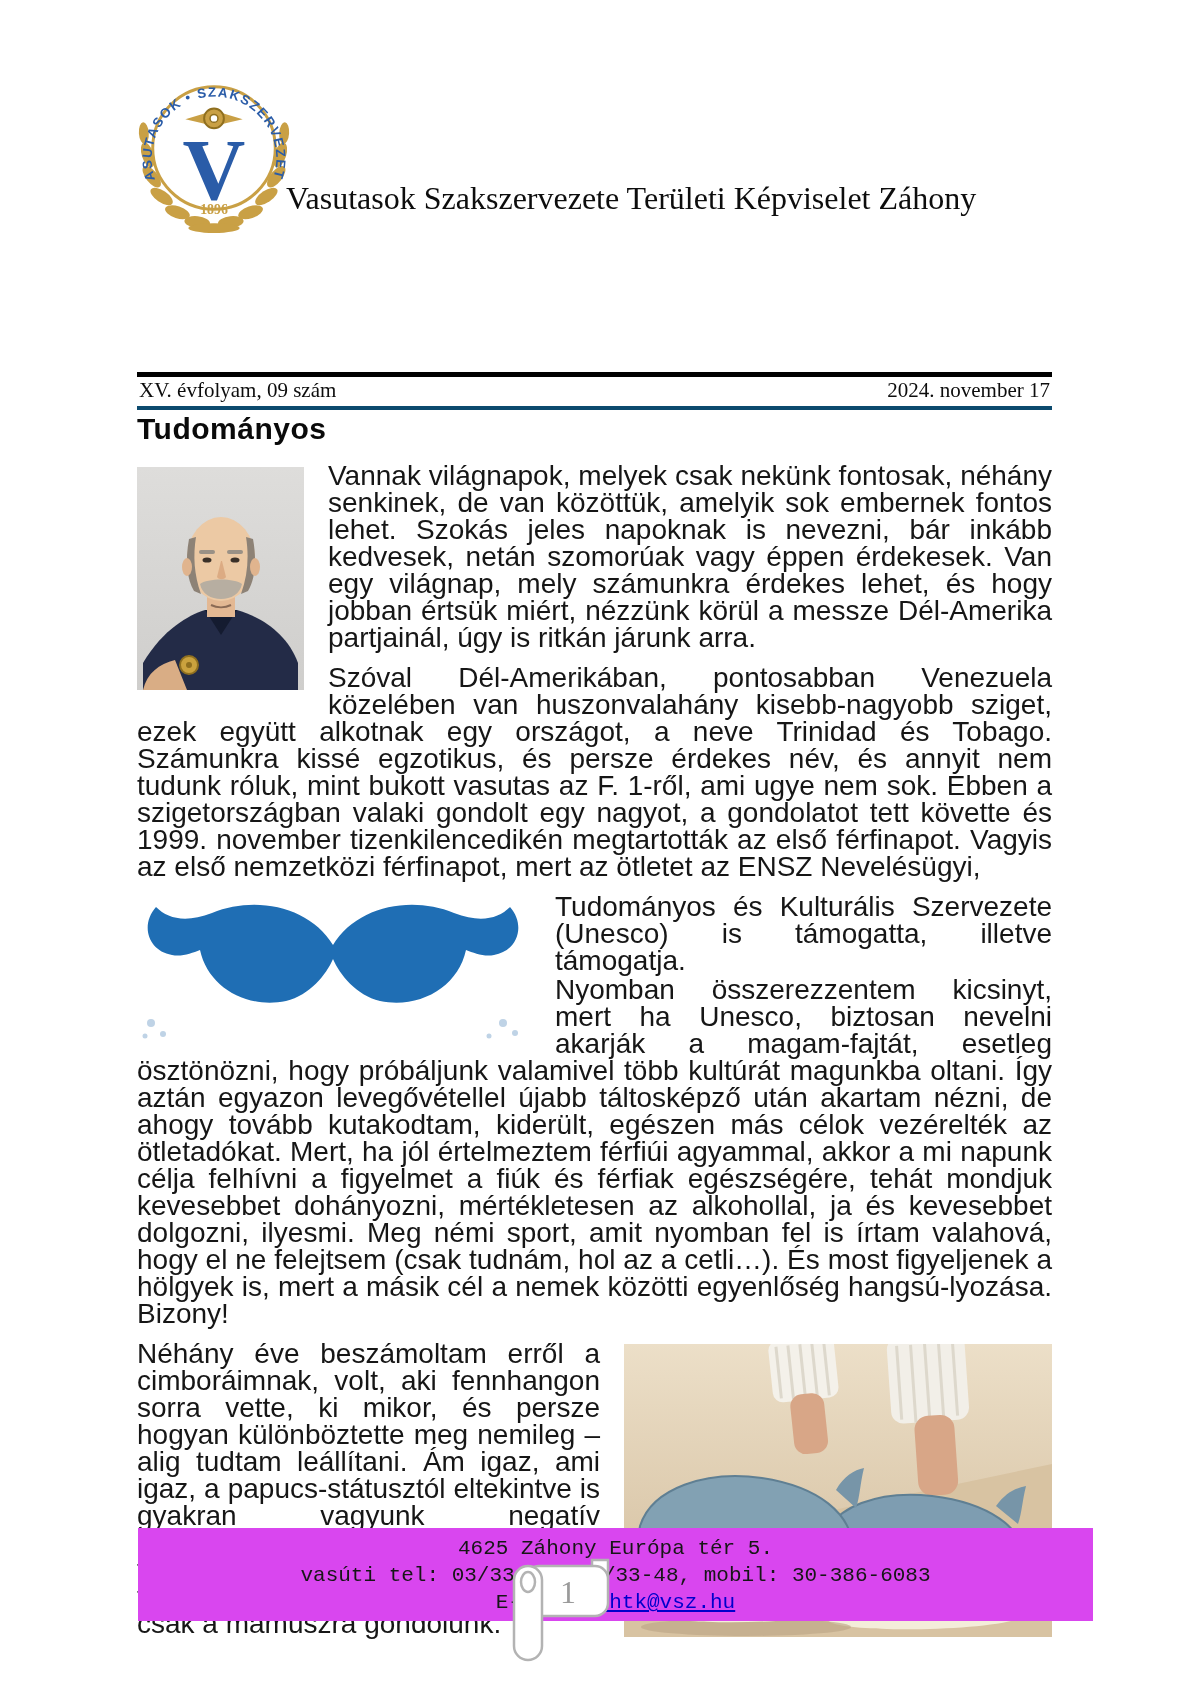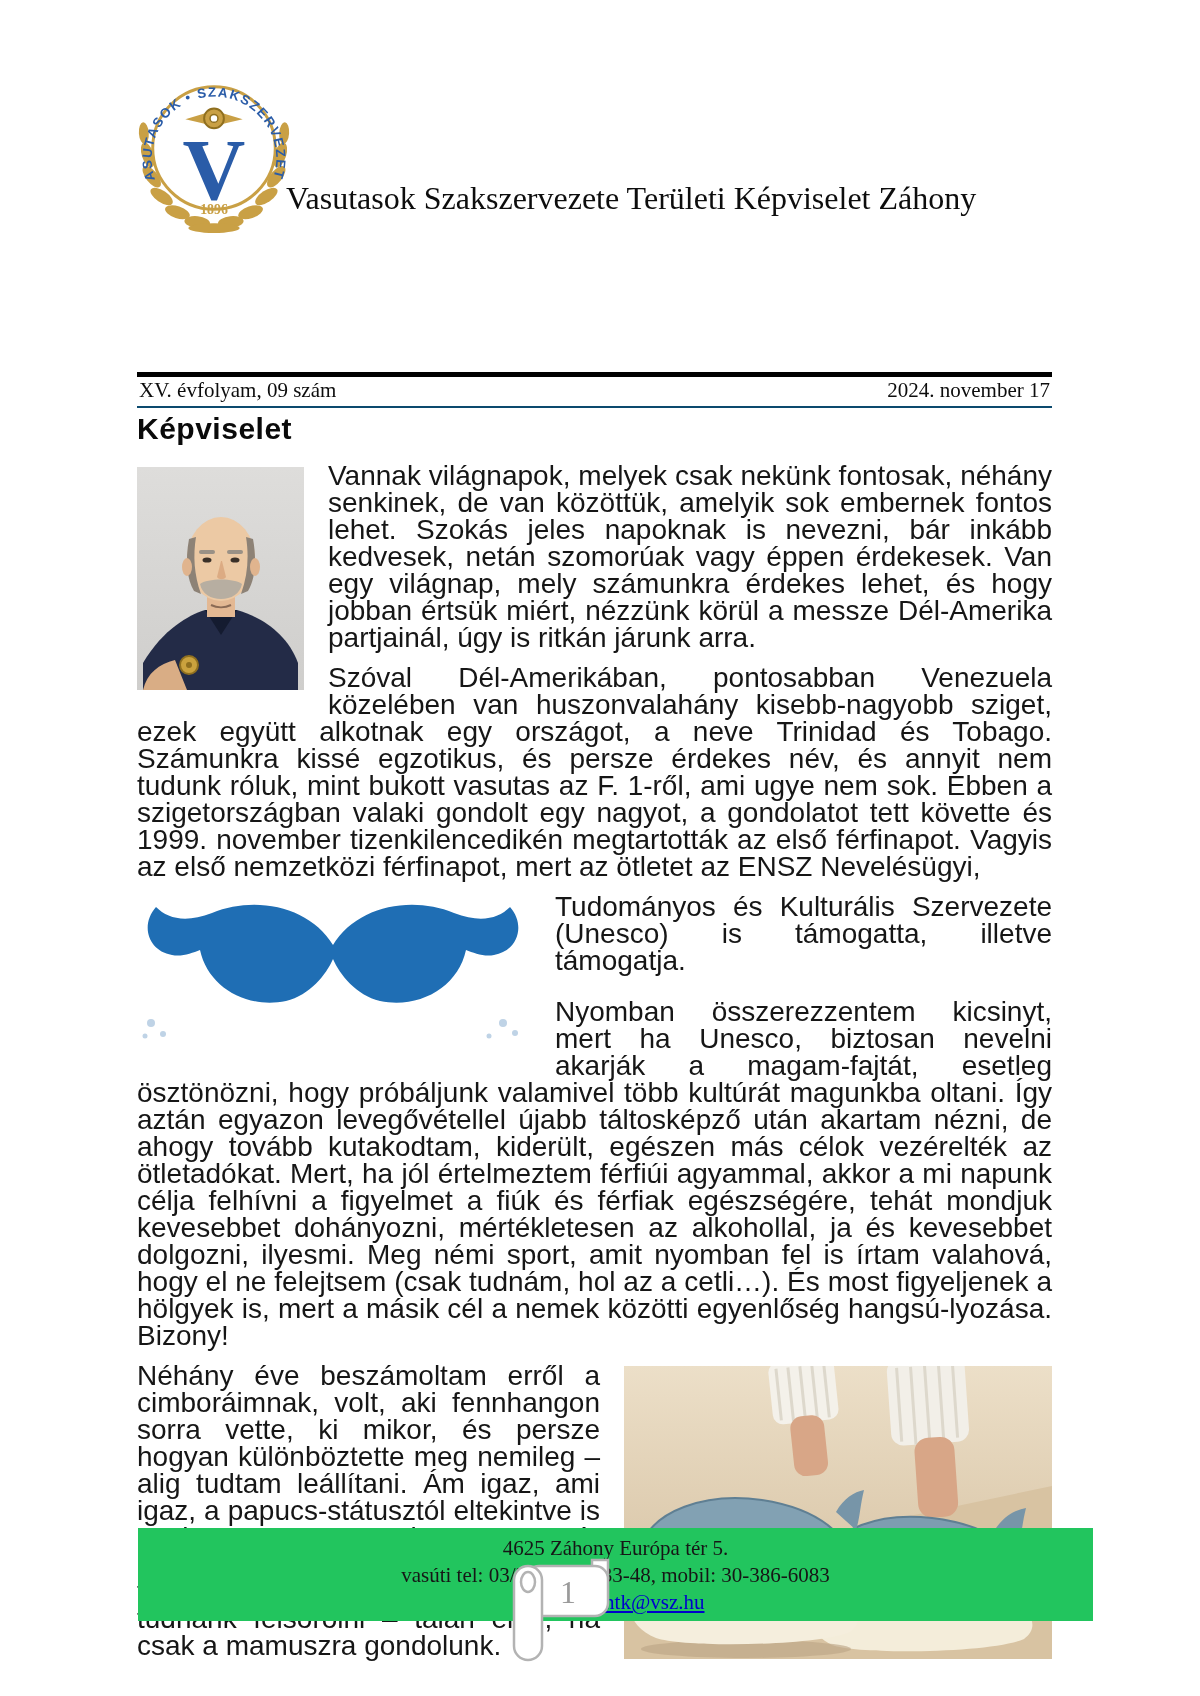--- a/index.html
+++ b/index.html
@@ -14,44 +14,44 @@
     position:absolute; left:286px; top:180px;
     font-family:"Liberation Serif", serif; font-size:32px; color:#0d0d0d; white-space:nowrap;
   }
   .masthead {
     position:absolute; left:137px; top:244px; width:915px; text-align:center;
     font-family:"Liberation Serif", serif; font-style:italic; font-weight:bold;
     font-size:72px; letter-spacing:3px; color:#2323be; white-space:nowrap;
   }
   .rulebar {
     position:absolute; left:137px; top:372px; width:915px;
-    border-top:5px solid #000; border-bottom:2px solid #0c4a6e;
+    border-top:5px solid #000; border-bottom:4px solid #0c4a6e;
     display:flex; justify-content:space-between; align-items:baseline;
     padding:1px 2px 3px 2px; box-sizing:border-box;
     font-family:"Liberation Serif", serif; font-size:21px; color:#0d0d0d;
   }
   
   .article { position:absolute; left:137px; top:412px; width:915px; }
   .article h1 {
     margin:0 0 16px 0; font-size:30px; font-weight:bold; color:#0a0a0a;
     font-family:"Liberation Sans", sans-serif; letter-spacing:0.5px;
   }
   .article p {
     margin:0 0 13px 0; font-size:28px; line-height:27px; text-align:justify;
   }
-  .article p.tight { margin-bottom:24px; }
+  .article p.tight { margin-bottom:2px; }
   .float-photo { float:left; width:167px; height:223px; margin:5px 24px 6px 0; }
   .float-mustache { float:left; width:392px; height:160px; margin:2px 26px 2px 0; }
   .float-slippers { float:right; width:428px; height:293px; margin:4px 0 8px 24px; }
   .clear { clear:both; }
   
   .footer {
     position:absolute; left:138px; top:1528px; width:955px; height:93px;
-    background:#22c55e; text-align:center;
-    font-family:Liberation Serif, serif; font-size:21px; line-height:27px; color:#161616;
+    background:#d946ef; text-align:center;
+    font-family:Liberation Mono, monospace; font-size:21px; line-height:27px; color:#161616;
     padding-top:7px; box-sizing:border-box;
   }
   .footer a { color:#0000cc; text-decoration:underline; }
   .scrollnum { position:absolute; left:506px; top:1554px; width:112px; height:118px; }
   svg { display:block; }
 </style>
 </head>
 <body>
 
 <div class="page">
@@ -102,21 +102,21 @@
   </div>
 
   <div class="org-line">Vasutasok Szakszervezete Területi Képviselet Záhony</div>
 
   <div class="rulebar">
     <span>XV. évfolyam, 09 szám</span>
     <span>2024. november 17</span>
   </div>
 
   <div class="article">
-    <h1>Képviselet</h1>
+    <h1>Tudományos</h1>
 
     <div class="float-photo">
       <svg viewBox="0 0 167 223" width="167" height="223">
         <defs>
           <linearGradient id="phbg" x1="0" y1="0" x2="0" y2="1">
             <stop offset="0" stop-color="#dedddb"></stop>
               <stop offset="1" stop-color="#cfcecc"></stop>
           </linearGradient>
         </defs>
         <rect width="167" height="223" fill="url(#phbg)"></rect>

